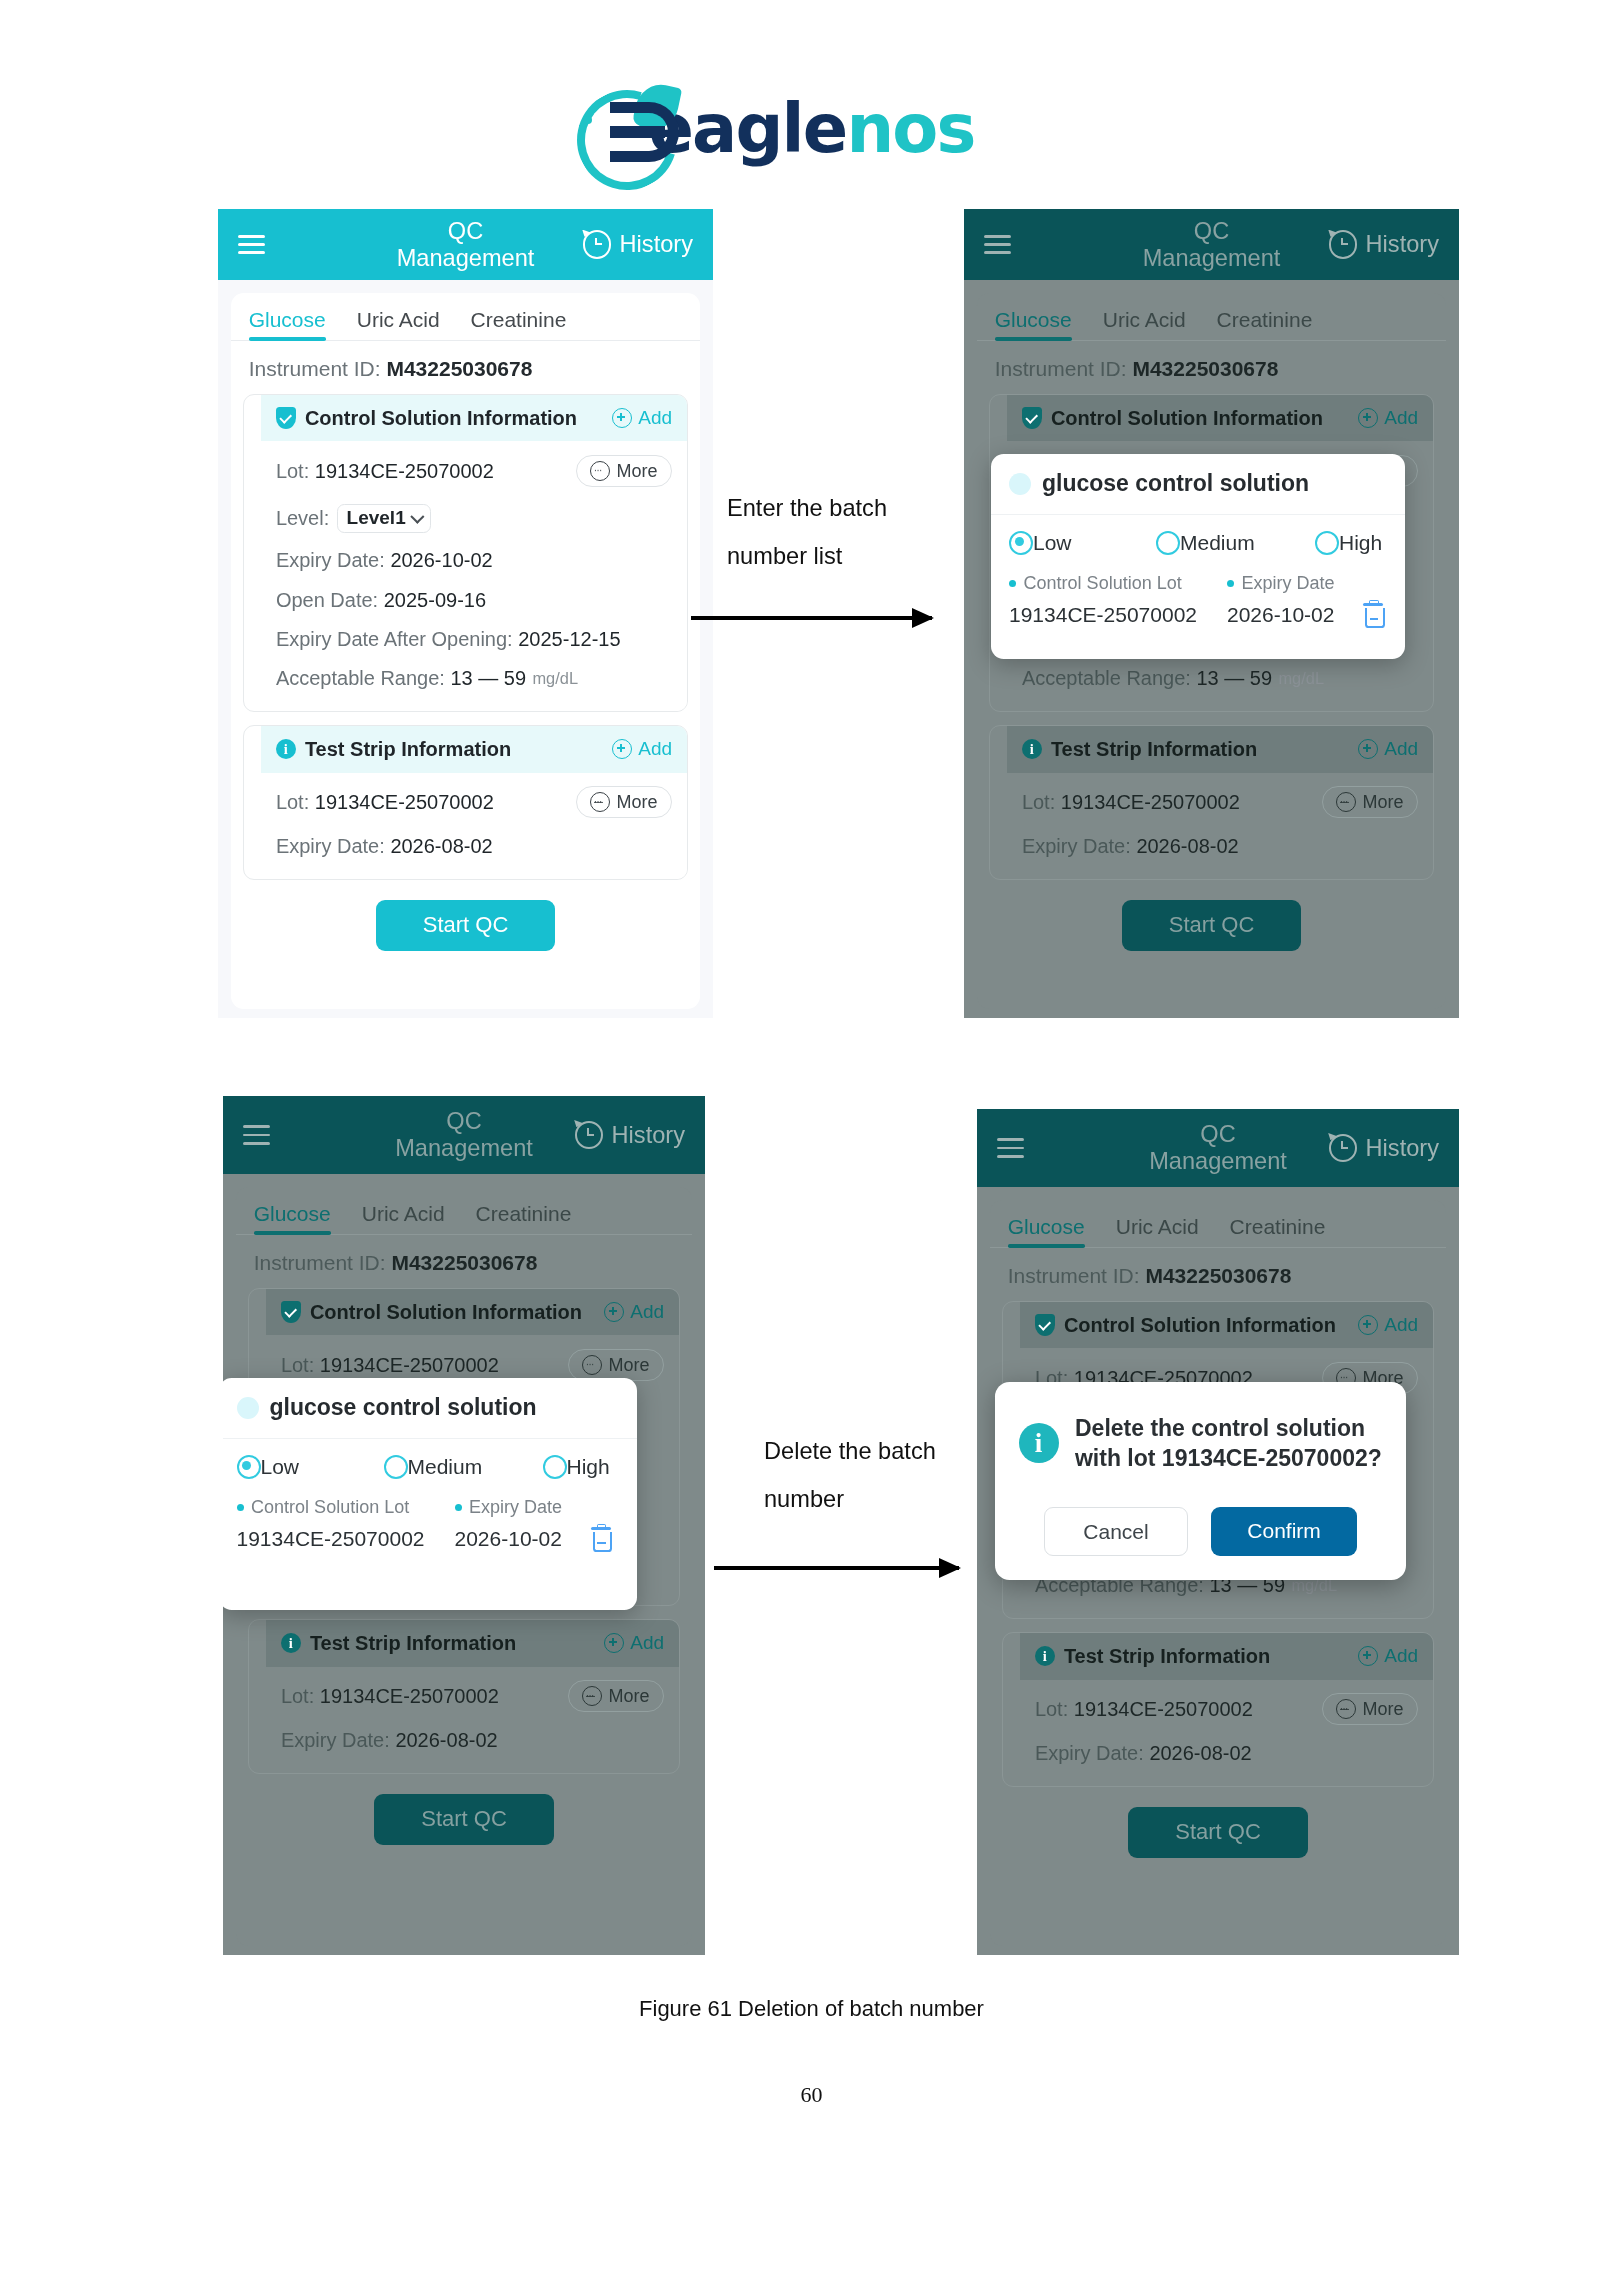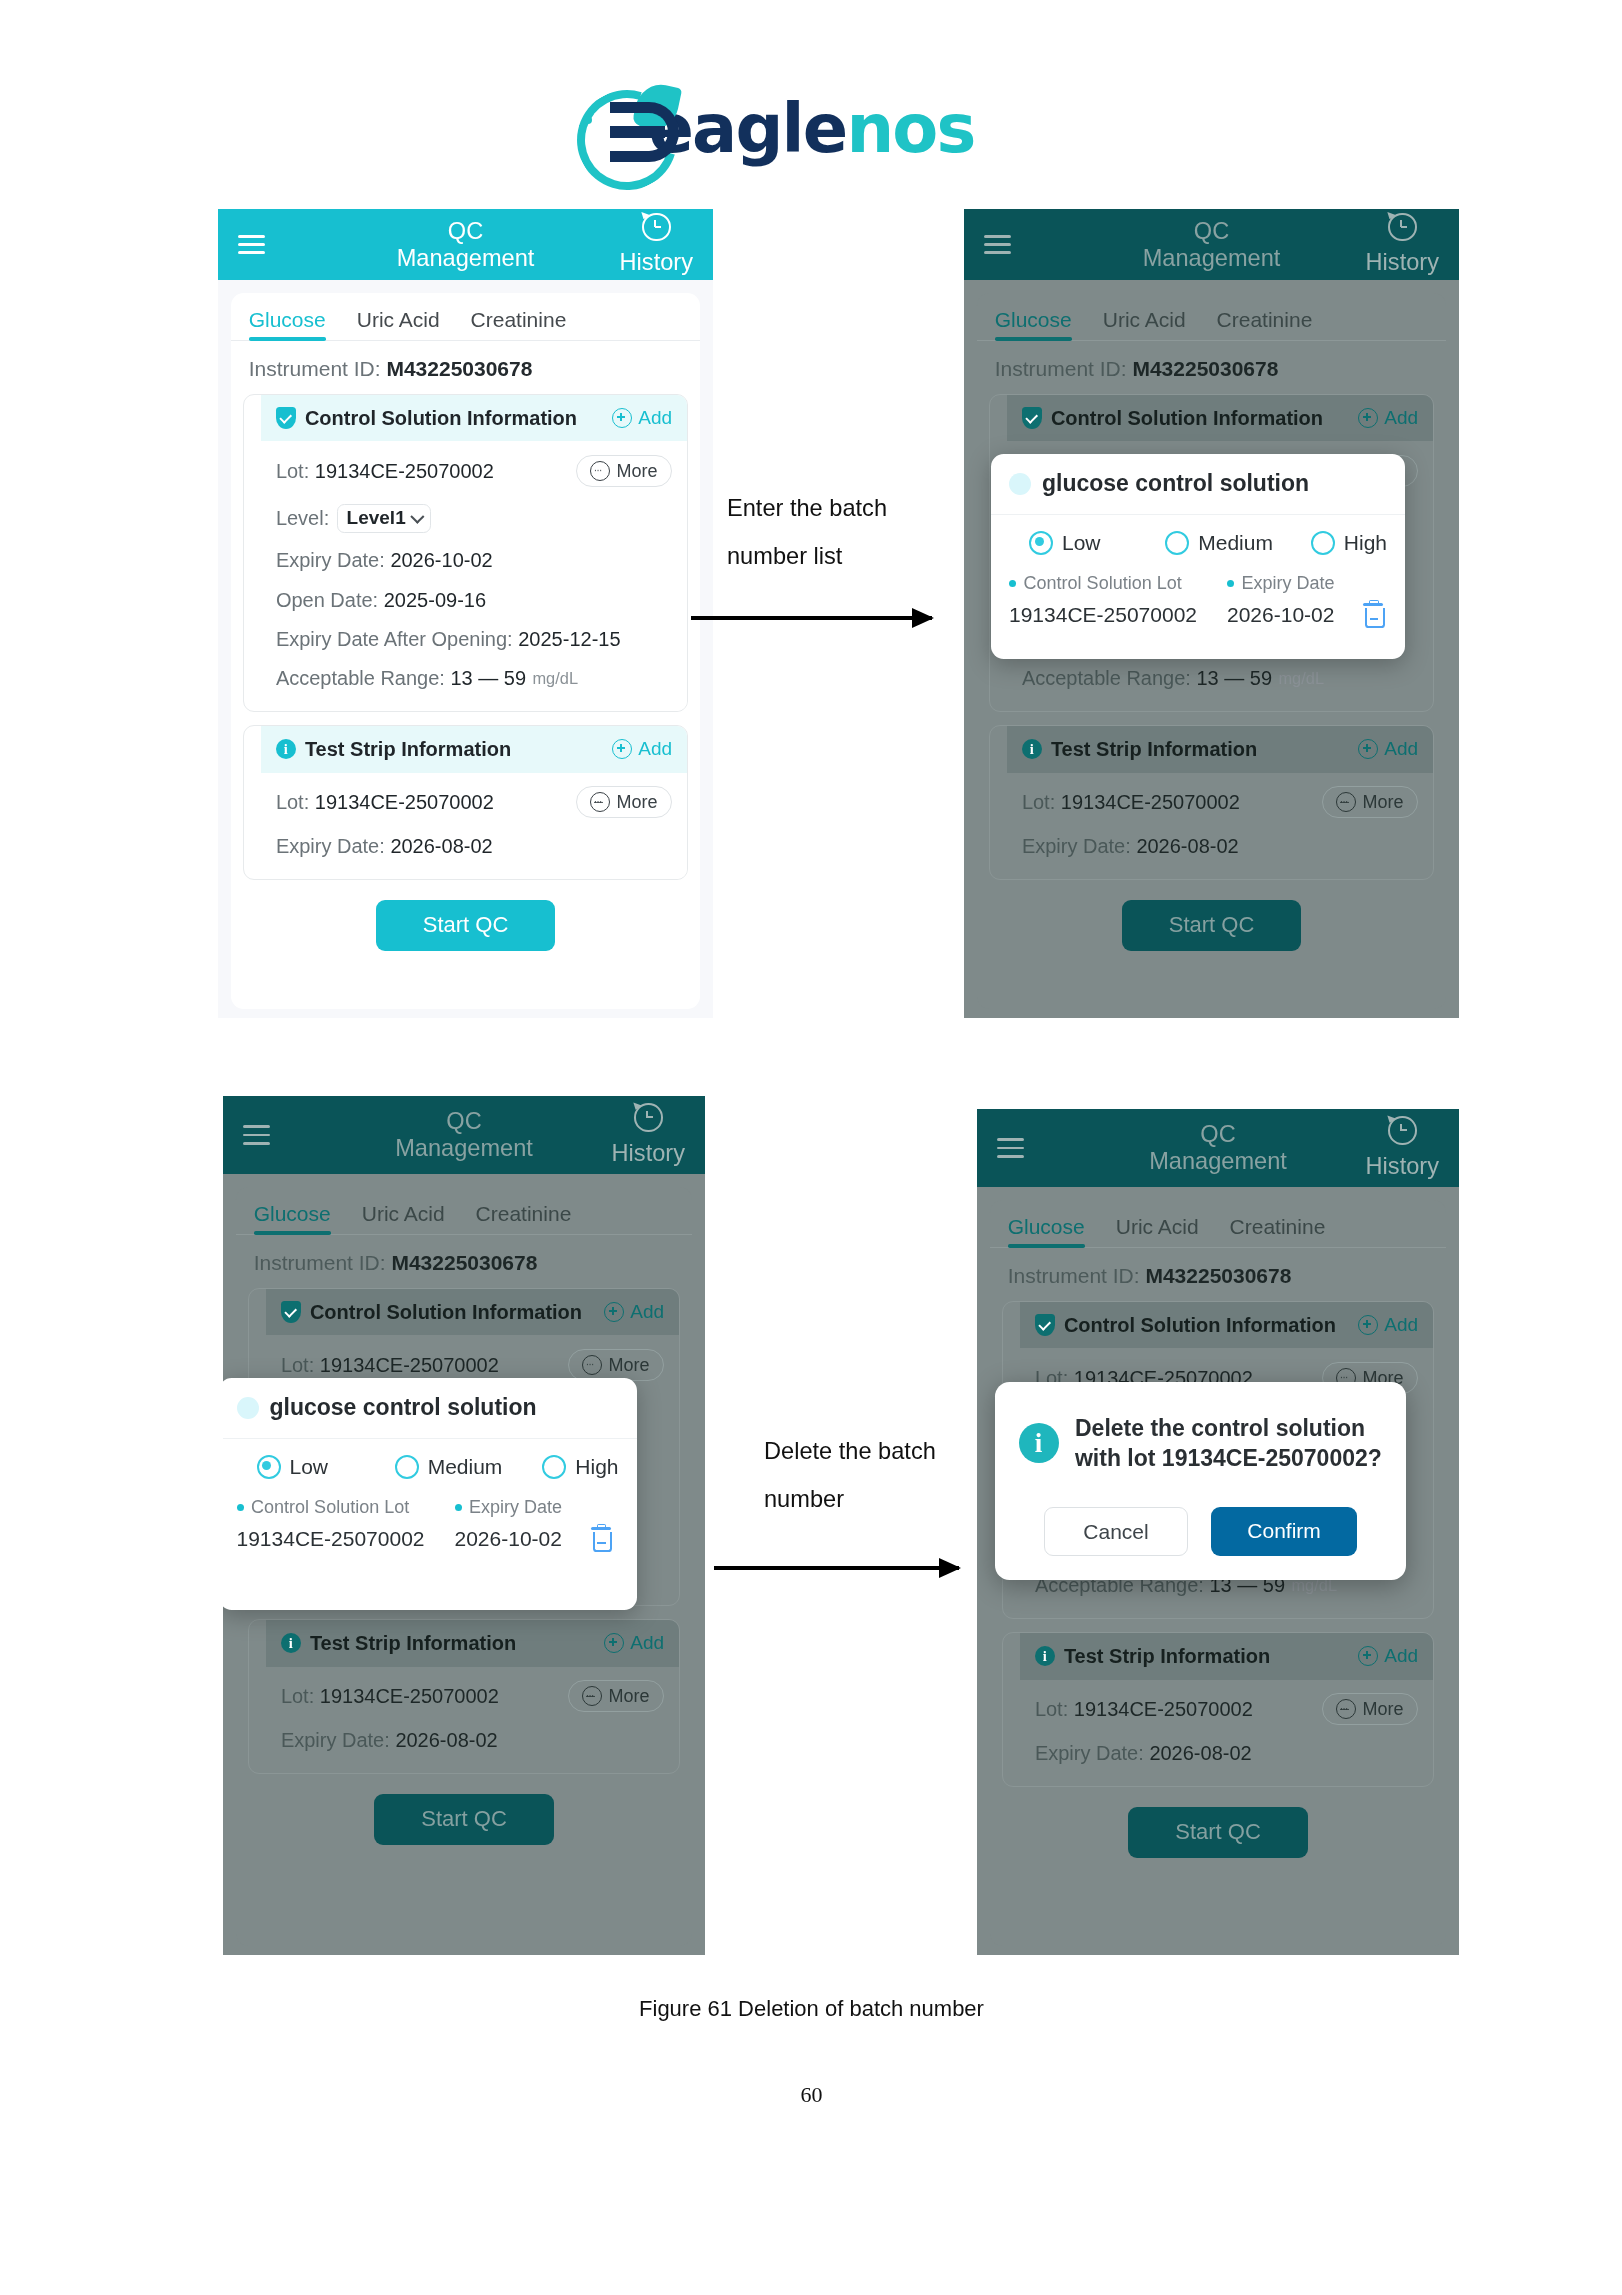--- a/index.html
+++ b/index.html
@@ -50,21 +50,21 @@
   .appbar.light{background:#17bfd0;}
   .appbar.dim{background:#0a5458;}
   .hamburger{width:27px;display:flex;flex-direction:column;gap:5.5px;flex:0 0 auto;}
   .hamburger i{display:block;height:2.7px;background:#ffffff;border-radius:1.8px;}
   .appbar.dim .hamburger i{background:#9fb3b3;}
   .appbar-title{
     position:absolute;left:0;right:0;text-align:center;
     font-size:23.6px;line-height:27px;font-weight:400;pointer-events:none;
   }
   .appbar.dim .appbar-title{color:#89a2a2;}
-  .appbar-right{margin-left:auto;display:flex;align-items:center;gap:8.2px;z-index:2;font-size:23.6px;flex-direction:column;}
+  .appbar-right{margin-left:auto;display:flex;align-items:center;gap:8.2px;z-index:2;font-size:23.6px;}
   .appbar.dim .appbar-right{color:#9fb3b3;}
   .clock-ico{
     width:24.5px;height:24.5px;border:2.4px solid currentColor;border-radius:50%;
     position:relative;flex:0 0 auto;
   }
   .clock-ico:before{content:"";position:absolute;left:10px;top:5.5px;width:2.2px;height:7.3px;background:currentColor;}
   .clock-ico:after{content:"";position:absolute;left:11px;top:11px;width:6.4px;height:2.2px;background:currentColor;}
   .clock-arrow{position:absolute;left:-2.7px;top:-2.7px;width:9px;height:7.3px;background:currentColor;
     clip-path:polygon(0 0,100% 45%,25% 100%);}
 
@@ -140,21 +140,21 @@
   
   .modal-list{
     position:absolute;background:#ffffff;border-radius:12.7px;overflow:hidden;
     box-shadow:0 5.5px 23.6px rgba(0,0,0,.25);
   }
   .ml-head{display:flex;align-items:center;gap:11px;padding:16.4px 18px;border-bottom:1.4px solid #eef1f3;}
   .ml-bullet{width:22px;height:22px;border-radius:50%;background:#d9f6fb;flex:0 0 auto;}
   .ml-title{font-size:23px;font-weight:700;color:#262b2f;}
   .ml-body{padding:16.4px 18px 22px 18px;}
   .radios{display:flex;align-items:center;gap:9px;margin-bottom:18px;}
-  .radio{display:flex;align-items:flex-end;gap:9px;font-size:21px;color:#2d3337;margin-left:20px;}
+  .radio{display:flex;align-items:flex-end;font-size:21px;color:#2d3337;}
   .radio .dot{width:20px;height:20px;border-radius:50%;border:2.4px solid #31cbe0;position:relative;flex:0 0 auto;}
   .radio.on .dot:after{content:"";position:absolute;left:3.6px;top:3.6px;width:9px;height:9px;border-radius:50%;background:#31cbe0;}
   .col-heads{display:flex;font-size:18px;color:#7b8288;margin-bottom:9px;}
   .col-heads span{display:flex;align-items:center;gap:7.3px;}
   .col-heads i{width:7.3px;height:7.3px;border-radius:50%;background:#17bfd0;display:inline-block;}
   .val-row{display:flex;align-items:center;font-size:21px;color:#2b3135;}
   .trash{width:20px;height:23.6px;position:relative;flex:0 0 auto;}
   .trash .lid{position:absolute;left:0;top:0;width:20px;height:2.7px;background:#4da3f5;border-radius:1.8px;}
   .trash .lid:before{content:"";position:absolute;left:6.4px;top:-3.6px;width:7.3px;height:3.6px;border:1.8px solid #4da3f5;border-bottom:none;border-radius:1.8px 1.8px 0 0;}
   .trash .can{position:absolute;left:2.3px;top:4.5px;width:15.5px;height:18px;border:2px solid #4da3f5;border-top:none;border-radius:0 0 3.6px 3.6px;}

